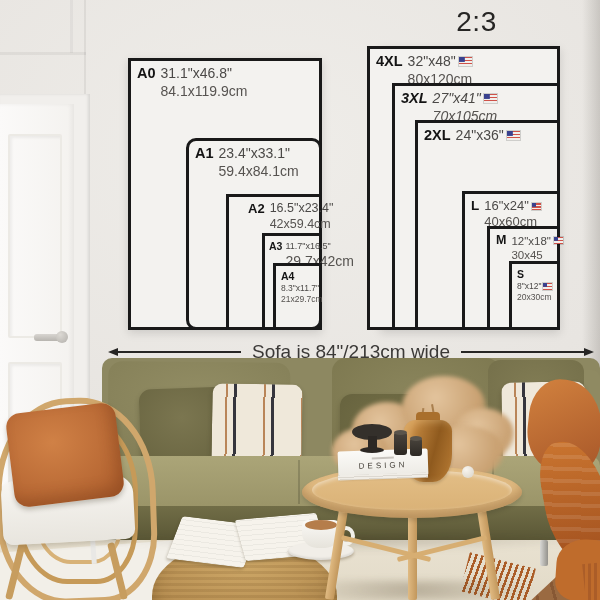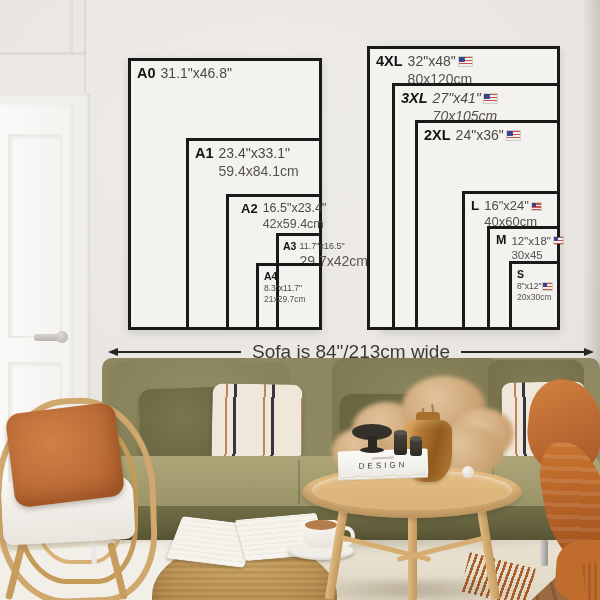--- a/index.html
+++ b/index.html
@@ -33,41 +33,41 @@
   
   .poster{box-shadow:0 3px 9px rgba(0,0,0,.13);}
   #posterA{left:128px;top:58px;width:194px;height:272px;}
   #posterB{left:380px;top:46px;width:180px;height:284px;}
   .ptitle{color:#262524;font-weight:500;text-align:center;}
   #titleA{left:128px;top:12px;width:194px;font-size:27px;letter-spacing:1.5px;}
   #titleB{left:380px;top:6px;width:193px;font-size:28px;letter-spacing:.5px;}
 
   .sbox{position:absolute;right:0;bottom:0;border:3px solid #191919;box-sizing:border-box;}
   #boxA0{width:194px;height:272px;background:#f3f2ef;}
-  #boxA1{width:136px;height:192px;}
+  #boxA1{width:136px;height:192px;border-radius:10px;}
   #boxA2{width:96px;height:136px;}
-  #boxA3{width:46px;height:97px;}
-  #boxA4{width:66px;height:67px;}
+  #boxA3{width:60px;height:97px;}
+  #boxA4{width:49px;height:67px;}
   #box4XL{width:193px;height:284px;background:#f3f2ef;}
   #box3XL{width:168px;height:247px;font-style:italic;}
   #box2XL{width:145px;height:210px;}
   #boxXL{width:120px;height:173px;}
   #boxL{width:98px;height:139px;}
   #boxM{width:73px;height:104px;}
   #boxS{width:51px;height:69px;}
 
   .slabel{position:absolute;top:4px;left:6px;right:2px;display:grid;
     grid-template-columns:auto 1fr;column-gap:5px;line-height:1.22;}
   .slabel b{grid-column:1;grid-row:1;color:#141414;}
   .slabel .dim{grid-column:2;grid-row:1;display:flex;align-items:center;gap:3px;
     color:#4b4947;white-space:nowrap;}
   .slabel .cm{grid-column:2;grid-row:2;color:#565350;white-space:nowrap;}
   .lab14 b{font-size:14.5px}.lab14 .dim,.lab14 .cm{font-size:14px}
   .lab13 b{font-size:13.5px}.lab13 .dim,.lab13 .cm{font-size:13px}
-  .lab13t{left:12px}.lab13t b{font-size:13px}.lab13t .dim,.lab13t .cm{font-size:12.5px}
+  .lab13t{left:19px}.lab13t b{font-size:13px}.lab13t .dim,.lab13t .cm{font-size:12.5px}
   .lab12 b{font-size:12.5px}.lab12 .dim,.lab12 .cm{font-size:11.5px}
   .labA3{left:4px;column-gap:3px}.labA3 b{font-size:10.5px}
   .labA3 .dim{font-size:9px}.labA3 .cm{font-size:14px}
   .lab-stack{display:block;left:5px;line-height:1.25;}
   .lab-stack b{display:block;font-size:10.5px;color:#141414;}
   .lab-stack .dim{display:flex;align-items:center;gap:2px;font-size:8.5px;color:#4b4947;white-space:nowrap;}
   .lab-stack .cm{display:block;font-size:8.5px;color:#565350;white-space:nowrap;}
 
   .usflag{display:inline-block;width:13px;height:9px;flex:0 0 auto;
     background-image:linear-gradient(#39418e,#39418e),
@@ -242,28 +242,30 @@
   <div class="abs wall-molding-v"></div>
 
   <div class="abs door-frame"></div>
   <div class="abs door">
     <div class="abs door-panel up"></div>
     <div class="abs door-panel low"></div>
     <div class="abs door-handle"></div>
     <div class="abs door-rosette"></div>
   </div>
 
+  <div class="abs ptitle" id="titleB">2:3</div>
 
   <div class="abs poster" id="posterA">
     <div class="sbox" id="boxA0">
       <div class="slabel lab14">
         <b>A0</b>
         <span class="dim">
             <span>31.1"x46.8"</span>
           </span>
+        <span class="cm">84.1x119.9cm</span>
       </div>
     </div>
     <div class="sbox" id="boxA1">
       <div class="slabel lab14">
         <b>A1</b>
         <span class="dim">
             <span>23.4"x33.1"</span>
           </span>
         <span class="cm">59.4x84.1cm</span>
       </div>

